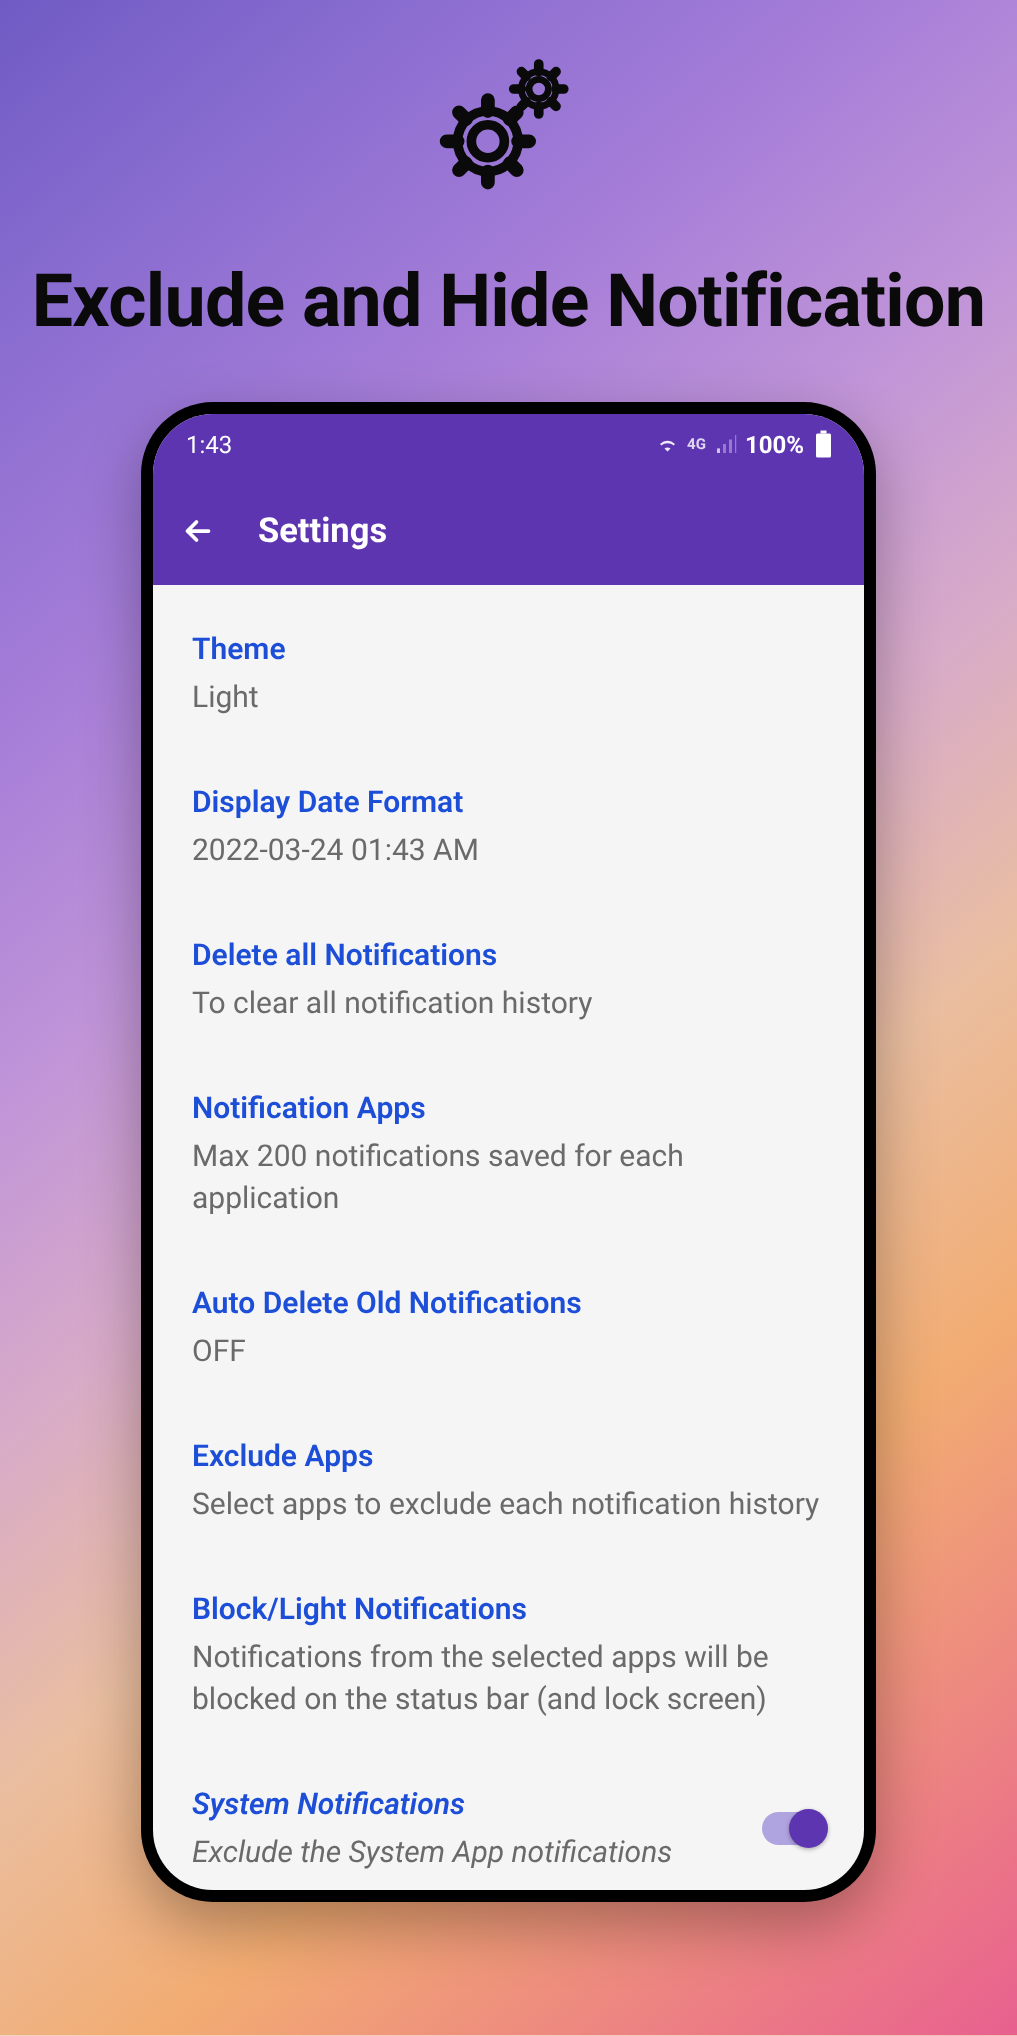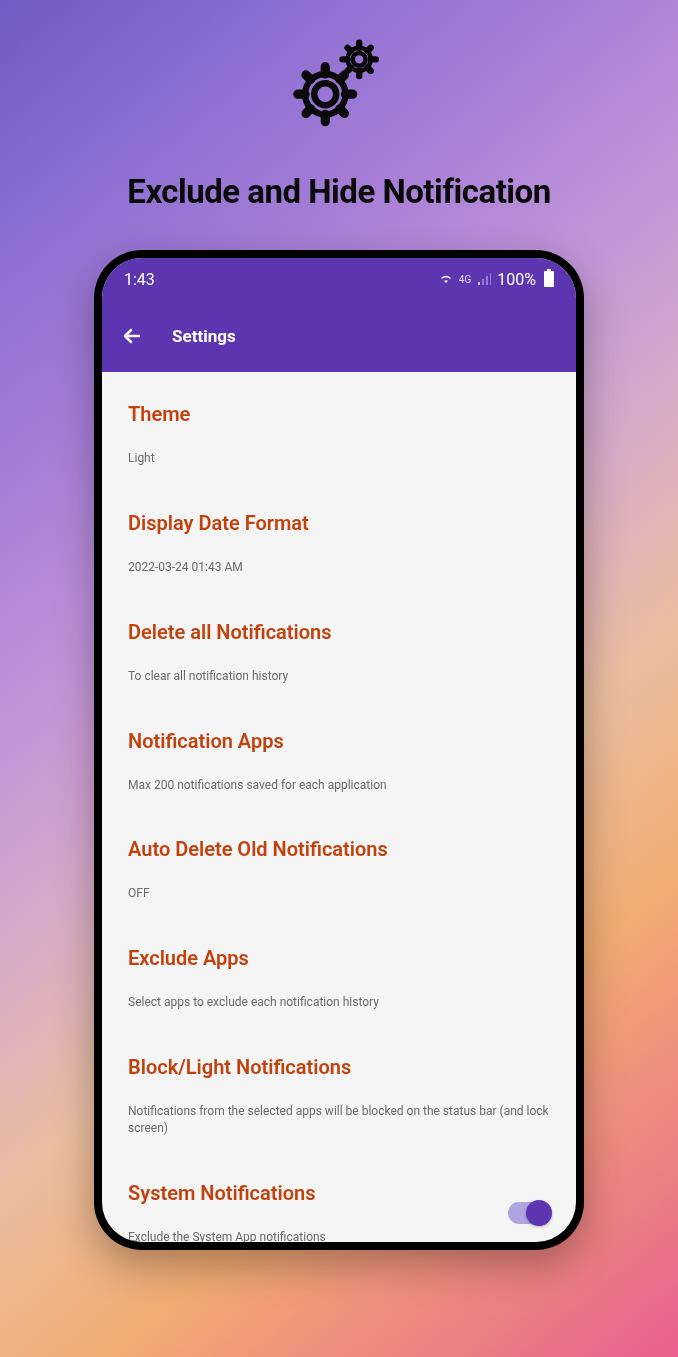--- a/index.html
+++ b/index.html
@@ -25,21 +25,21 @@
     #f2ac72 75%, 
     #e8608f 100%);
   display: flex;
   flex-direction: column;
   align-items: center;
 }
 .gears-icon {
   margin-top: 30px;
 }
 .promo-title {
-  font-size: 33px;
+  font-size: 49px;
   font-weight: 700;
   color: #0a0a0a;
   text-align: center;
   line-height: 1.1;
   margin-top: 30px;
   letter-spacing: -0.5px;
 }
 .phone-frame {
   width: 490px;
   height: 1000px;
@@ -66,20 +66,21 @@
   align-items: center;
   justify-content: space-between;
   padding: 0 22px;
   color: #fff;
   font-size: 16px;
 }
 .status-right {
   display: flex;
   align-items: center;
   gap: 6px;
+  font-weight: bold;
 }
 .status-icons {
   display: flex;
   align-items: center;
   gap: 4px;
   opacity: 0.9;
 }
 .app-bar {
   height: 72px;
   background: #5e35b1;
@@ -89,21 +90,21 @@
   gap: 28px;
 }
 .back-btn {
   color: #fff;
   display: flex;
   align-items: center;
   cursor: pointer;
 }
 .app-bar-title {
   color: #fff;
-  font-size: 17px;
+  font-size: 23px;
   font-weight: 700;
 }
 .settings-list {
   flex: 1;
   overflow-y: auto;
   padding: 8px 0;
 }
 .setting-item {
   padding: 22px 26px;
   display: flex;
@@ -114,31 +115,31 @@
 .setting-item.with-toggle {
   flex-direction: row;
   align-items: center;
   justify-content: space-between;
 }
 .setting-text-col {
   display: flex;
   flex-direction: column;
   gap: 6px;
   flex: 1;
+  font-style: italic;
 }
 .setting-title {
   font-size: 20px;
   font-weight: 600;
-  color: #c2410c;
+  color: #1d4ed8;
 }
 .setting-subtitle {
-  font-size: 12px;
+  font-size: 20px;
   color: #6a6a6a;
   line-height: 1.4;
-  margin-top: 18px;
 }
 .toggle {
   width: 42px;
   height: 22px;
   background: #b0a4e0;
   border-radius: 11px;
   position: relative;
   flex-shrink: 0;
 }
 .toggle::after {

